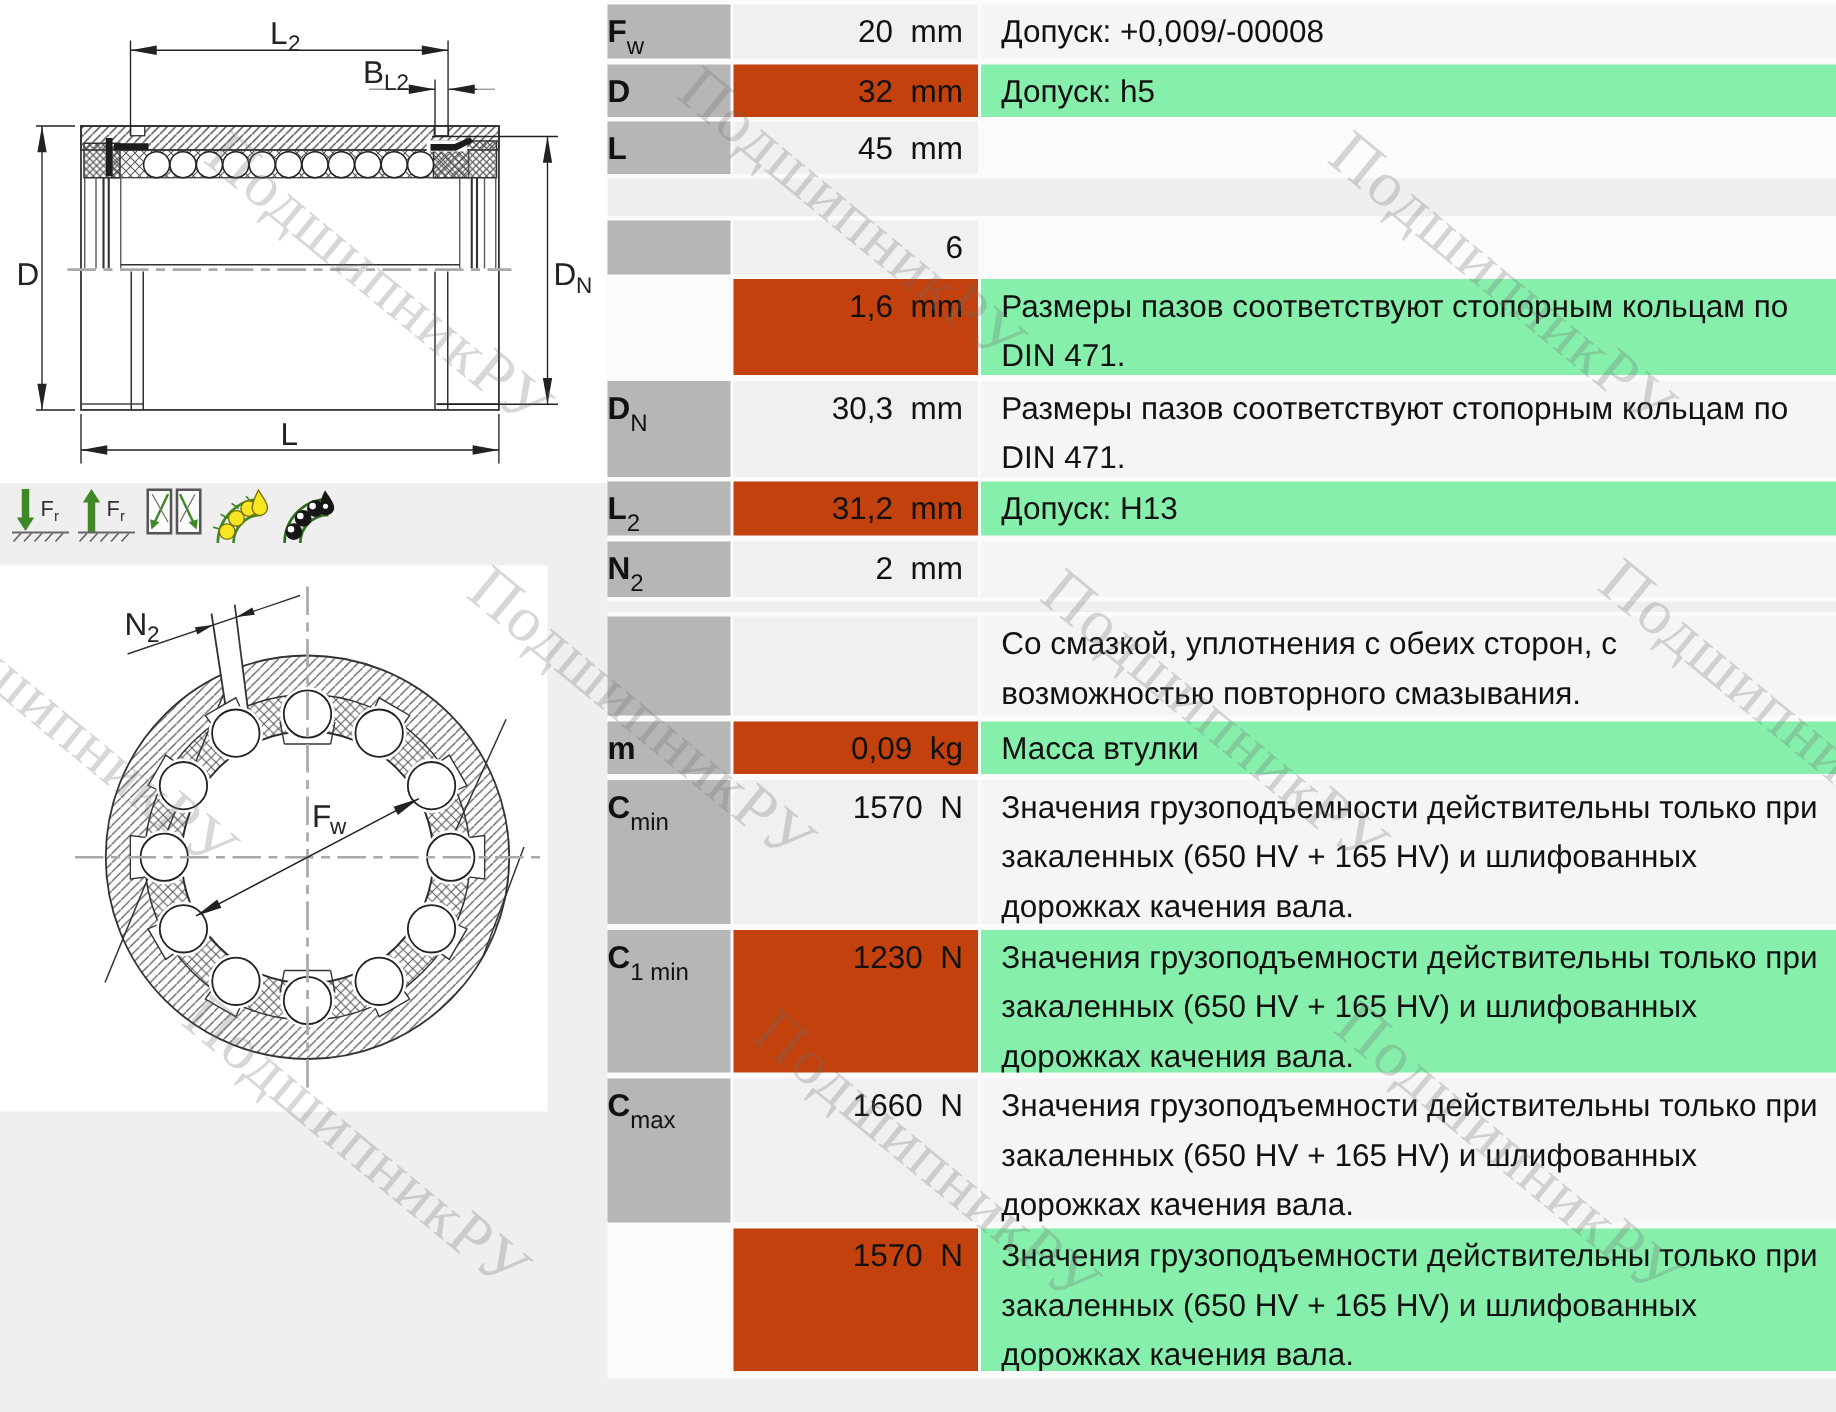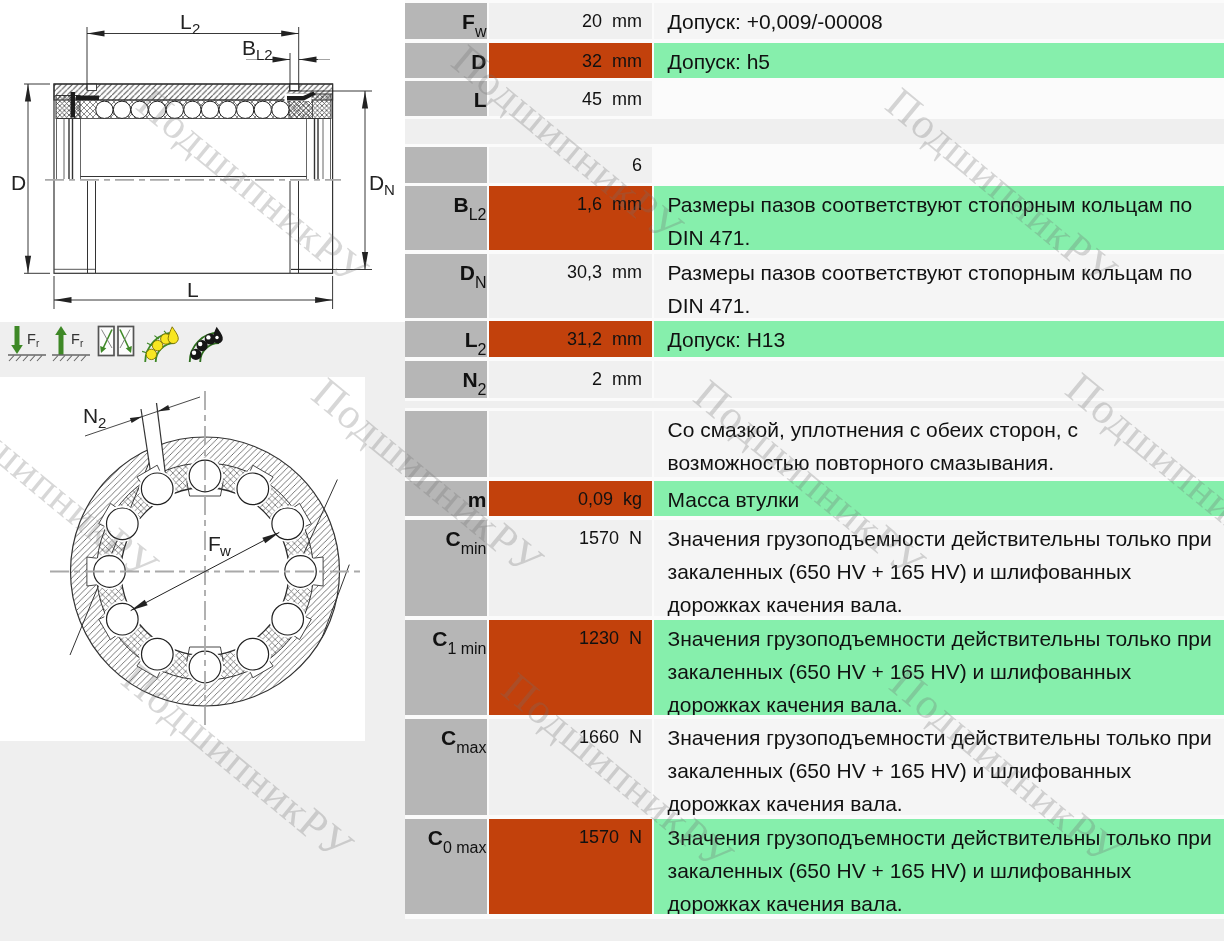--- a/index.html
+++ b/index.html
@@ -1,19 +1,19 @@
 <!DOCTYPE html>
 <html><head><meta charset="utf-8">
 <style>
 html,body{margin:0;padding:0}
 body{width:1224px;height:941px;background:#efefef;font-family:"Liberation Sans",sans-serif;color:#111;overflow:hidden;position:relative}
 .sec{position:absolute;left:405px;width:819px;background:#fbfbfb}
 .row{position:absolute;left:0;width:819px}
-.lbl{position:absolute;left:0;top:0;bottom:0;width:81.5px;background:#b6b6b6;font-weight:bold;font-size:21px;line-height:33px;text-align:right;padding-top:2px}
-.val{position:absolute;left:83.5px;top:0;bottom:0;width:163px;font-size:18px;line-height:33px;text-align:right;padding:2px 9.5px 0 0;box-sizing:border-box}
+.lbl{position:absolute;left:0;top:0;bottom:0;width:81.5px;background:#b6b6b6;font-weight:bold;font-size:21px;line-height:33px;text-align:left;padding-top:2px}
+.val{position:absolute;left:83.5px;top:0;bottom:0;width:163px;font-size:21px;line-height:33px;text-align:right;padding:2px 9.5px 0 0;box-sizing:border-box}
 .dsc{position:absolute;left:249px;top:0;bottom:0;width:570px;font-size:21px;line-height:33px;padding:2px 0 0 13.5px;box-sizing:border-box;white-space:nowrap;overflow:hidden}
 .ld .val{background:#c2410c}.ld .dsc{background:#86efac}
 .lt .val{background:#f0f0f0}.lt .dsc{background:#f5f5f5}
 sub.s{font-size:16px;font-weight:normal;position:relative;top:3px;line-height:0}
 .wm{position:absolute;font-family:"Liberation Serif",serif;font-size:43px;letter-spacing:1px;color:rgba(110,110,110,0.28);transform:rotate(39.5deg);transform-origin:0 0;white-space:nowrap;z-index:5}
 .box{position:absolute;background:#fff}
 </style></head>
 <body>
 
 <div class="box" style="left:0;top:0;width:405px;height:322px">
@@ -299,21 +299,20 @@
 </div>
 
 <div class="sec" style="top:144px;height:257px">
 
 <div class="row lt" style="top:3px;height:35.5px">
       <div class="lbl"></div>
       <div class="val">6</div>
     </div>
 
 <div class="row ld" style="top:42px;height:64px">
-      <div class="lbl">B<sub class="s">L2</sub></div>
       <div class="val">1,6&nbsp;&nbsp;mm</div>
       <div class="dsc">Размеры пазов соответствуют стопорным кольцам по<br>DIN 471.</div>
     </div>
 
 <div class="row lt" style="top:109.5px;height:64px">
       <div class="lbl">D<sub class="s">N</sub></div>
       <div class="val">30,3&nbsp;&nbsp;mm</div>
       <div class="dsc">Размеры пазов соответствуют стопорным кольцам по<br>DIN 471.</div>
     </div>
 
@@ -356,21 +355,20 @@
       <div class="dsc">Значения грузоподъемности действительны только при<br>закаленных (650 HV + 165 HV) и шлифованных<br>дорожках качения вала.</div>
     </div>
 
 <div class="row lt" style="top:311px;height:95.5px">
       <div class="lbl">C<sub class="s">max</sub></div>
       <div class="val">1660&nbsp;&nbsp;N</div>
       <div class="dsc">Значения грузоподъемности действительны только при<br>закаленных (650 HV + 165 HV) и шлифованных<br>дорожках качения вала.</div>
     </div>
 
 <div class="row ld" style="top:410.5px;height:95.5px">
-      <div class="lbl">C<sub class="s">0 max</sub></div>
       <div class="val">1570&nbsp;&nbsp;N</div>
       <div class="dsc">Значения грузоподъемности действительны только при<br>закаленных (650 HV + 165 HV) и шлифованных<br>дорожках качения вала.</div>
     </div>
 </div>
 
 <div class="wm" style="left:159px;top:78px">ПодшипникРУ</div>
 
 <div class="wm" style="left:474px;top:35px">ПодшипникРУ</div>
 
 <div class="wm" style="left:908px;top:78px">ПодшипникРУ</div>

